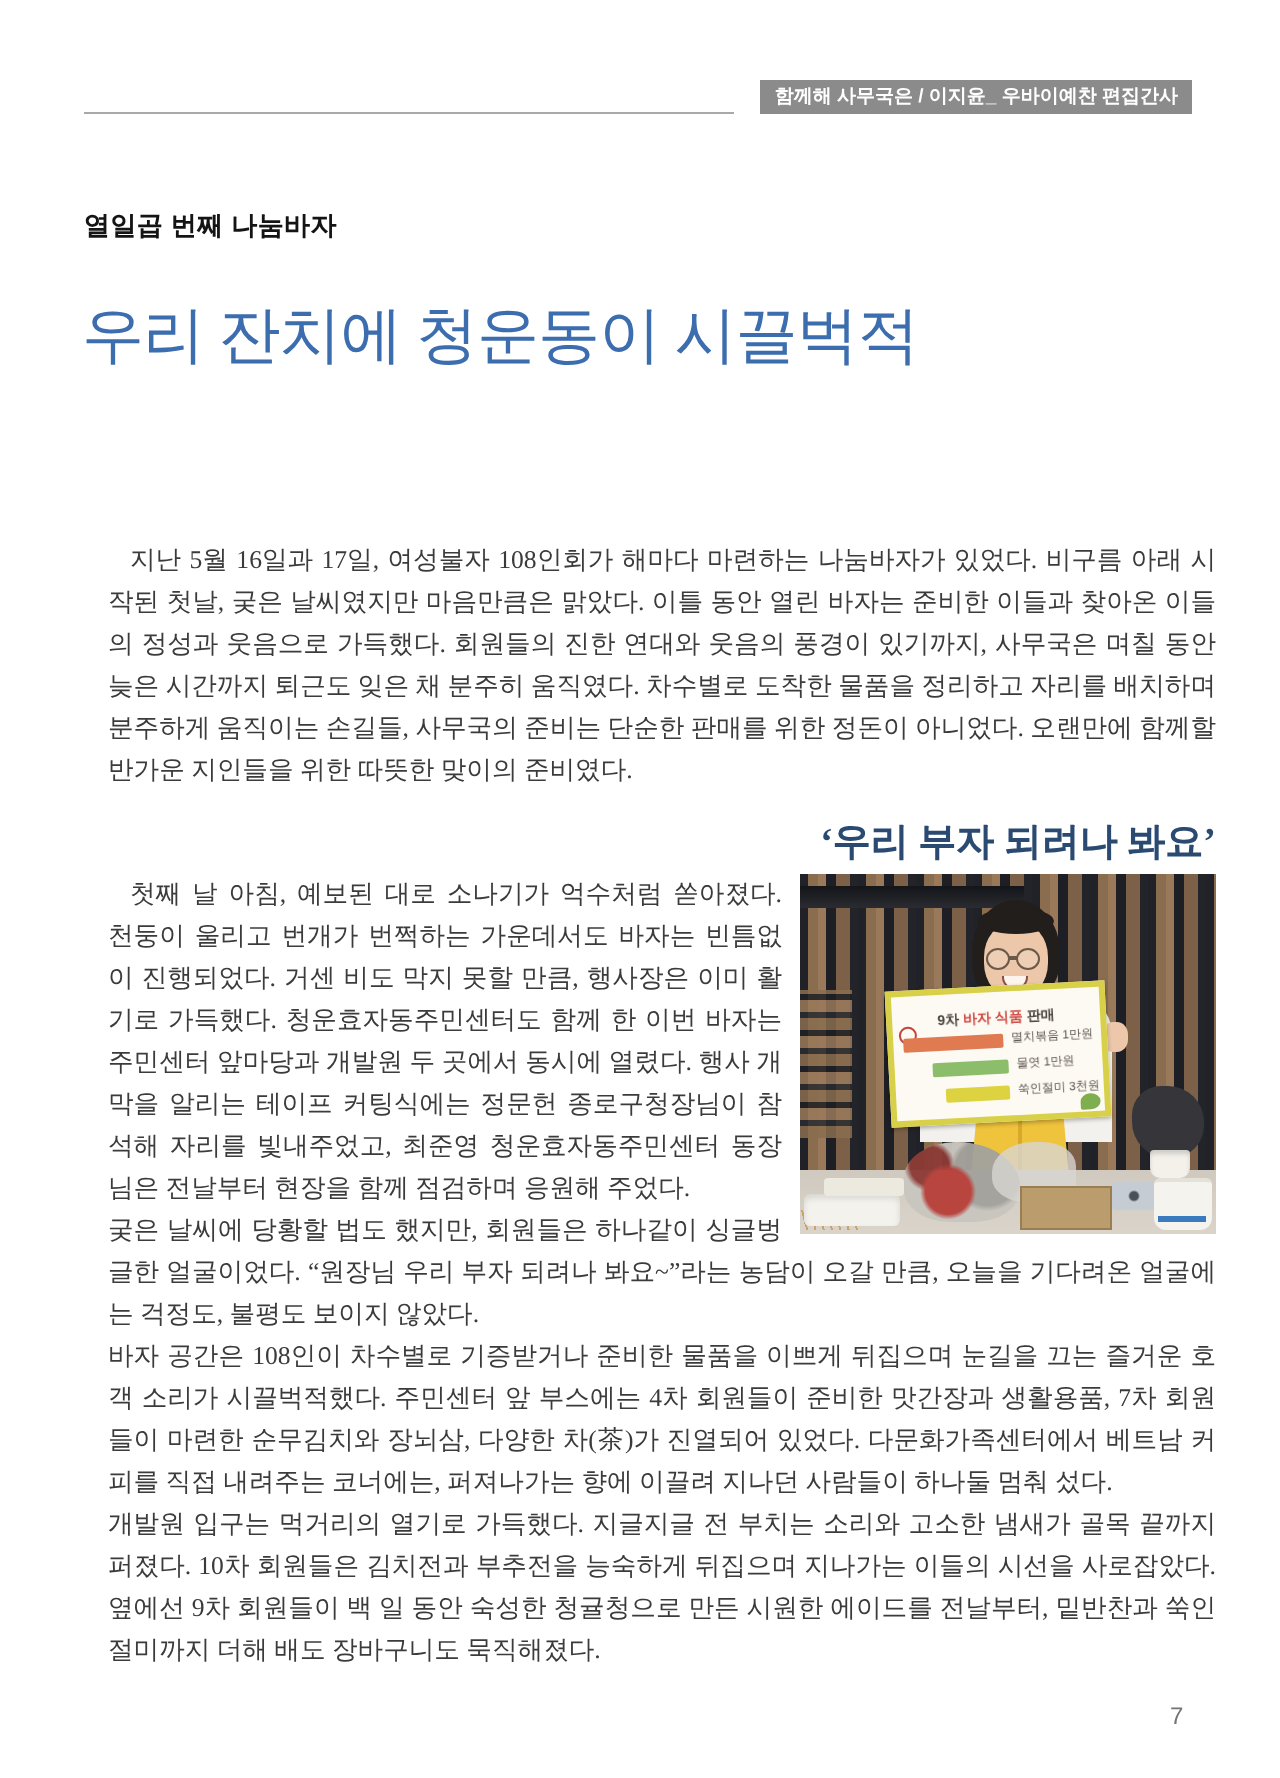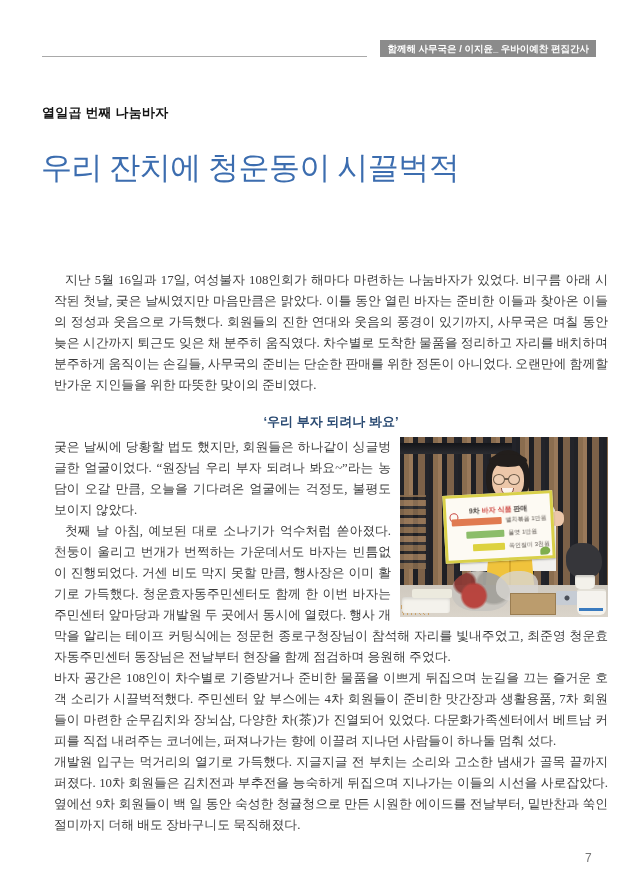--- a/index.html
+++ b/index.html
@@ -29,23 +29,23 @@
   }
   
   .article-body {
     position:absolute; top:270px; left:42px; width:554px;
     font-size:12.8px; line-height:21px; text-align:justify;
     word-break:break-all; color:#3b3b3b;margin-left:12px;
   }
   .para { margin:0; }
   .para.indent { text-indent:11px; }
   .subhead {
-    font-family:Liberation Sans, sans-serif; font-size:13px; font-weight:bold;
+    font-family:Liberation Serif, serif; font-size:19px; font-weight:bold;
     color:var(--subhead-navy,#2a4a72); line-height:19px; margin:16px 0 6px 0;
-    text-align:center;
+    text-align:right;
   }
   
   .photo-fig {
     float:right; width:208px; height:180px; margin:0 0 6px 9px;
     position:relative; overflow:hidden;
     background:repeating-linear-gradient(90deg,
       #212227 0 4px, #8a6d4f 4px 9px, #99795a 9px 13px,
       #1e1f24 13px 18px, #7c6148 18px 25px, #23242a 25px 29px);
   }
   .photo-fig .beam { position:absolute; top:6px; left:0; width:112px; height:11px;
@@ -185,20 +185,20 @@
           </div>
           <div class="srow">
             <span class="bar"></span>
             <span class="lbl">쑥인절미 3천원</span>
           </div>
         </div>
         <div class="leaf"></div>
       </div>
     </div>
 
+    <p class="para indent">첫째 날 아침, 예보된 대로 소나기가 억수처럼 쏟아졌다. 천둥이 울리고 번개가 번쩍하는 가운데서도 바자는 빈틈없이 진행되었다. 거센 비도 막지 못할 만큼, 행사장은 이미 활기로 가득했다. 청운효자동주민센터도 함께 한 이번 바자는 주민센터 앞마당과 개발원 두 곳에서 동시에 열렸다. 행사 개막을 알리는 테이프 커팅식에는 정문헌 종로구청장님이 참석해 자리를 빛내주었고, 최준영 청운효자동주민센터 동장님은 전날부터 현장을 함께 점검하며 응원해 주었다.</p>
     <p class="para">궂은 날씨에 당황할 법도 했지만, 회원들은 하나같이 싱글벙글한 얼굴이었다. “원장님 우리 부자 되려나 봐요~”라는 농담이 오갈 만큼, 오늘을 기다려온 얼굴에는 걱정도, 불평도 보이지 않았다.</p>
-    <p class="para indent">첫째 날 아침, 예보된 대로 소나기가 억수처럼 쏟아졌다. 천둥이 울리고 번개가 번쩍하는 가운데서도 바자는 빈틈없이 진행되었다. 거센 비도 막지 못할 만큼, 행사장은 이미 활기로 가득했다. 청운효자동주민센터도 함께 한 이번 바자는 주민센터 앞마당과 개발원 두 곳에서 동시에 열렸다. 행사 개막을 알리는 테이프 커팅식에는 정문헌 종로구청장님이 참석해 자리를 빛내주었고, 최준영 청운효자동주민센터 동장님은 전날부터 현장을 함께 점검하며 응원해 주었다.</p>
     <p class="para">바자 공간은 108인이 차수별로 기증받거나 준비한 물품을 이쁘게 뒤집으며 눈길을 끄는 즐거운 호객 소리가 시끌벅적했다. 주민센터 앞 부스에는 4차 회원들이 준비한 맛간장과 생활용품, 7차 회원들이 마련한 순무김치와 장뇌삼, 다양한 차(茶)가 진열되어 있었다. 다문화가족센터에서 베트남 커피를 직접 내려주는 코너에는, 퍼져나가는 향에 이끌려 지나던 사람들이 하나둘 멈춰 섰다.</p>
     <p class="para">개발원 입구는 먹거리의 열기로 가득했다. 지글지글 전 부치는 소리와 고소한 냄새가 골목 끝까지 퍼졌다. 10차 회원들은 김치전과 부추전을 능숙하게 뒤집으며 지나가는 이들의 시선을 사로잡았다. 옆에선 9차 회원들이 백 일 동안 숙성한 청귤청으로 만든 시원한 에이드를 전날부터, 밑반찬과 쑥인절미까지 더해 배도 장바구니도 묵직해졌다.</p>
   </div>
 
   <div class="page-num">7</div>
 </div>
 
 </body></html>

